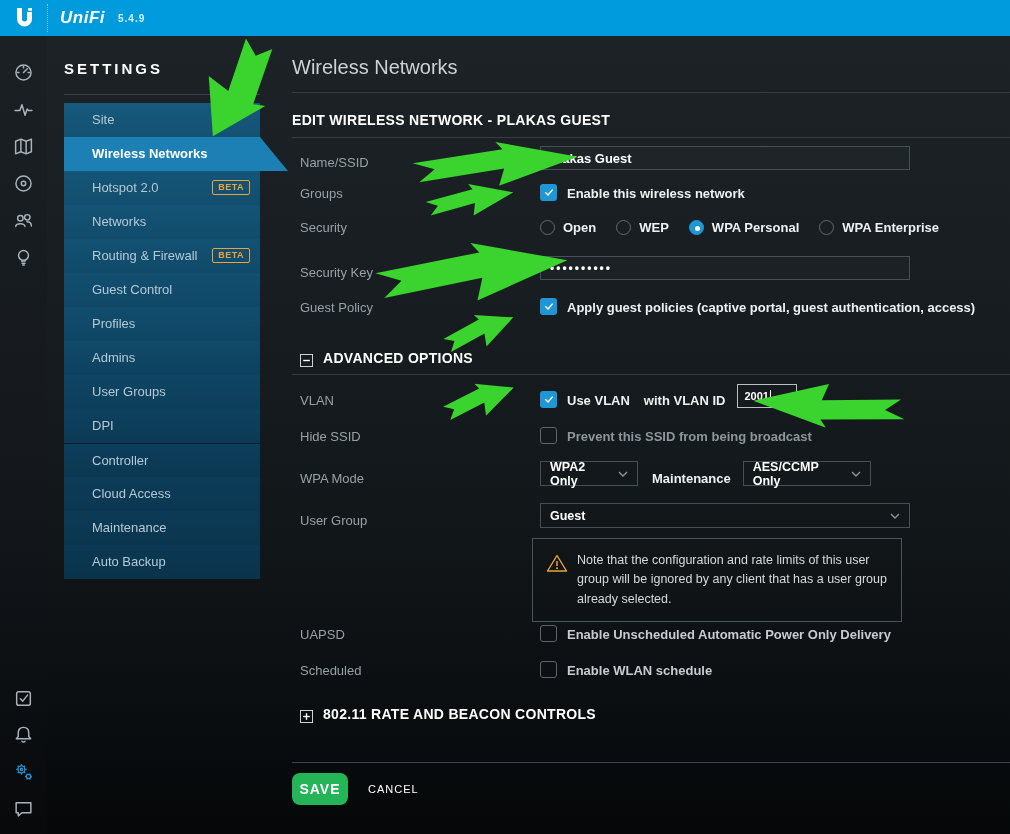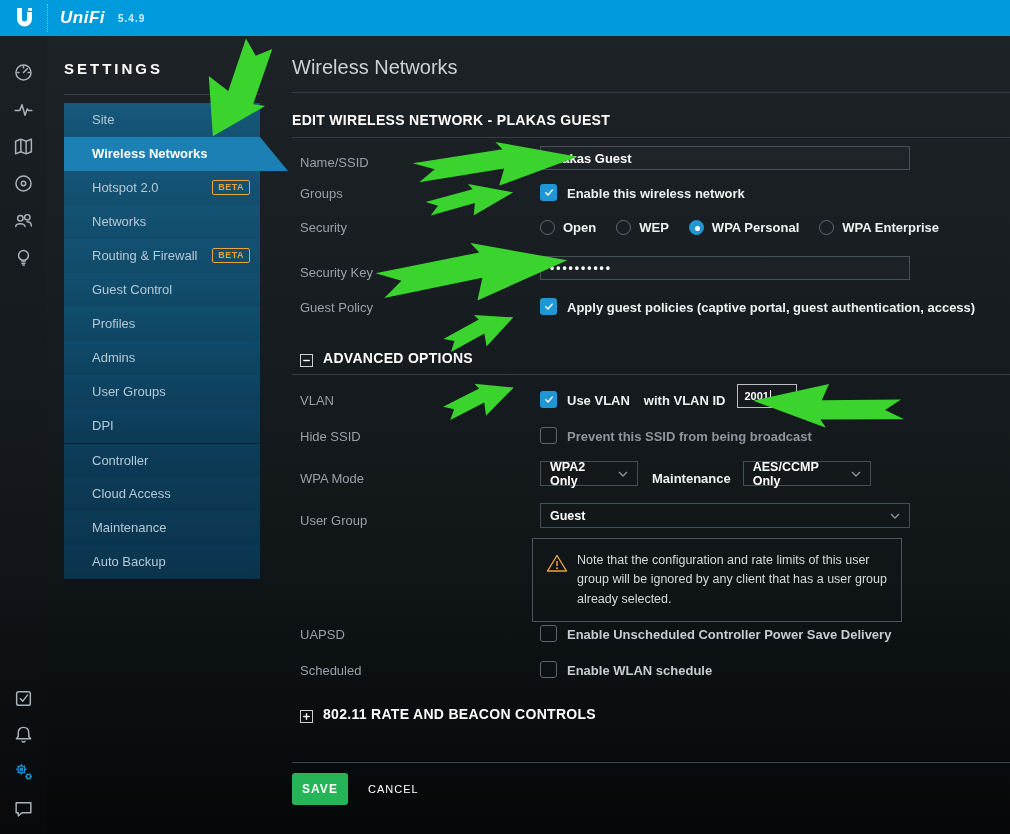--- a/index.html
+++ b/index.html
@@ -63,22 +63,22 @@
   .boxicon { width:13px; height:13px; margin-right:10px; flex:0 0 13px; }
   .dd { height:25px; border:1px solid #454f56; display:flex; align-items:center; padding:0 9px;
         color:#fff; font-size:12.5px; font-weight:700; cursor:pointer; position:relative; }
   .dd .chev { margin-left:auto; padding-left:8px; display:flex; }
   .vlan-input { width:60px; height:24px; border:1px solid #b9bfc3; display:flex; align-items:center; padding:0 6px;
                 color:#fff; font-size:11px; font-weight:700; }
   .caret { display:inline-block; width:1px; height:13px; background:#fff; margin-left:1px; }
   .note { position:absolute; left:240px; width:370px; border:1px solid #4a545b; padding:12px 14px 12px 44px;
           color:#d6dadc; font-size:12.5px; line-height:1.55; }
   .note svg { position:absolute; left:13px; top:14px; width:22px; height:20px; }
-  .btn-save { position:absolute; left:0; top:0; width:56px; height:32px; background:#25b457; border-radius:3px;
-              color:#fff; font-size:12px; font-weight:700; letter-spacing:1px; display:flex; align-items:center; justify-content:center; cursor:pointer; }
+  .btn-save { position:absolute; left:0; top:0; width:56px; height:32px; background:#25b457; border-radius:8px;
+              color:#fff; font-size:14px; font-weight:700; letter-spacing:1px; display:flex; align-items:center; justify-content:center; cursor:pointer; }
   .btn-cancel { position:absolute; left:76px; top:0; height:32px; display:flex; align-items:center;
               color:#fff; font-size:11px; font-weight:400; letter-spacing:1px; cursor:pointer; }
 
   
   .arw { position:absolute; z-index:50; pointer-events:none; }
 </style>
 </head>
 <body>
 
 <div class="page">
@@ -321,21 +321,21 @@
           <path d="M11,2.5 L20.5,18 H1.5 Z" stroke="#e9a43b" stroke-width="1.4" stroke-linejoin="round"></path>
           <line x1="11" y1="8" x2="11" y2="13" stroke="#e9a43b" stroke-width="1.5"></line>
           <circle cx="11" cy="15.3" r="1" fill="#e9a43b"></circle>
         </svg>
       <span>Note that the configuration and rate limits of this user group will be ignored by any client that has a user group already selected.</span>
     </div>
 
     <div class="frow" style="top:589px">
       <div class="flabel">UAPSD</div>
       <div class="cb off"></div>
-      <div class="cblabel mid">Enable Unscheduled Controller Power Save Delivery</div>
+      <div class="cblabel mid">Enable Unscheduled Automatic Power Only Delivery</div>
     </div>
 
     <div class="frow" style="top:625px">
       <div class="flabel">Scheduled</div>
       <div class="cb off"></div>
       <div class="cblabel mid">Enable WLAN schedule</div>
     </div>
 
     <div class="frow" style="top:670px">
       <div class="boxicon"><svg viewBox="0 0 13 13" fill="none">

